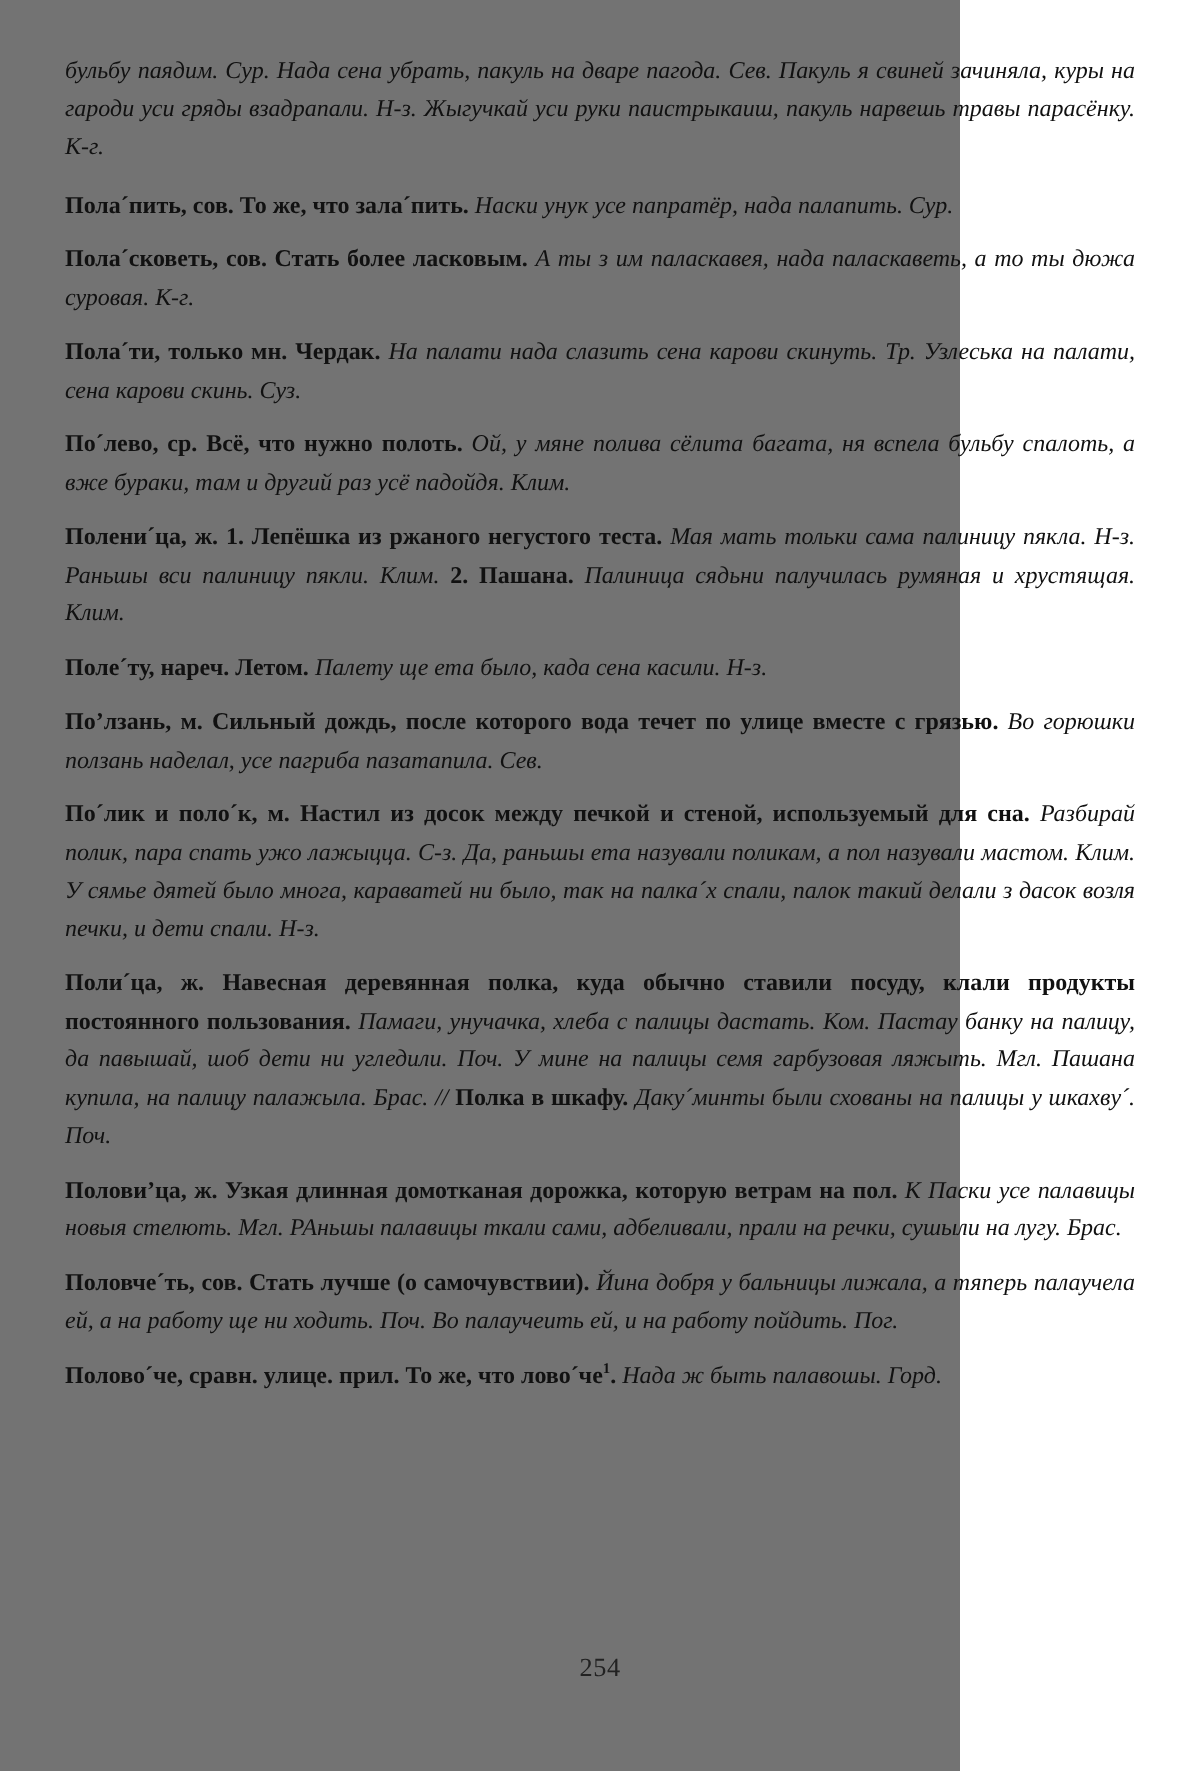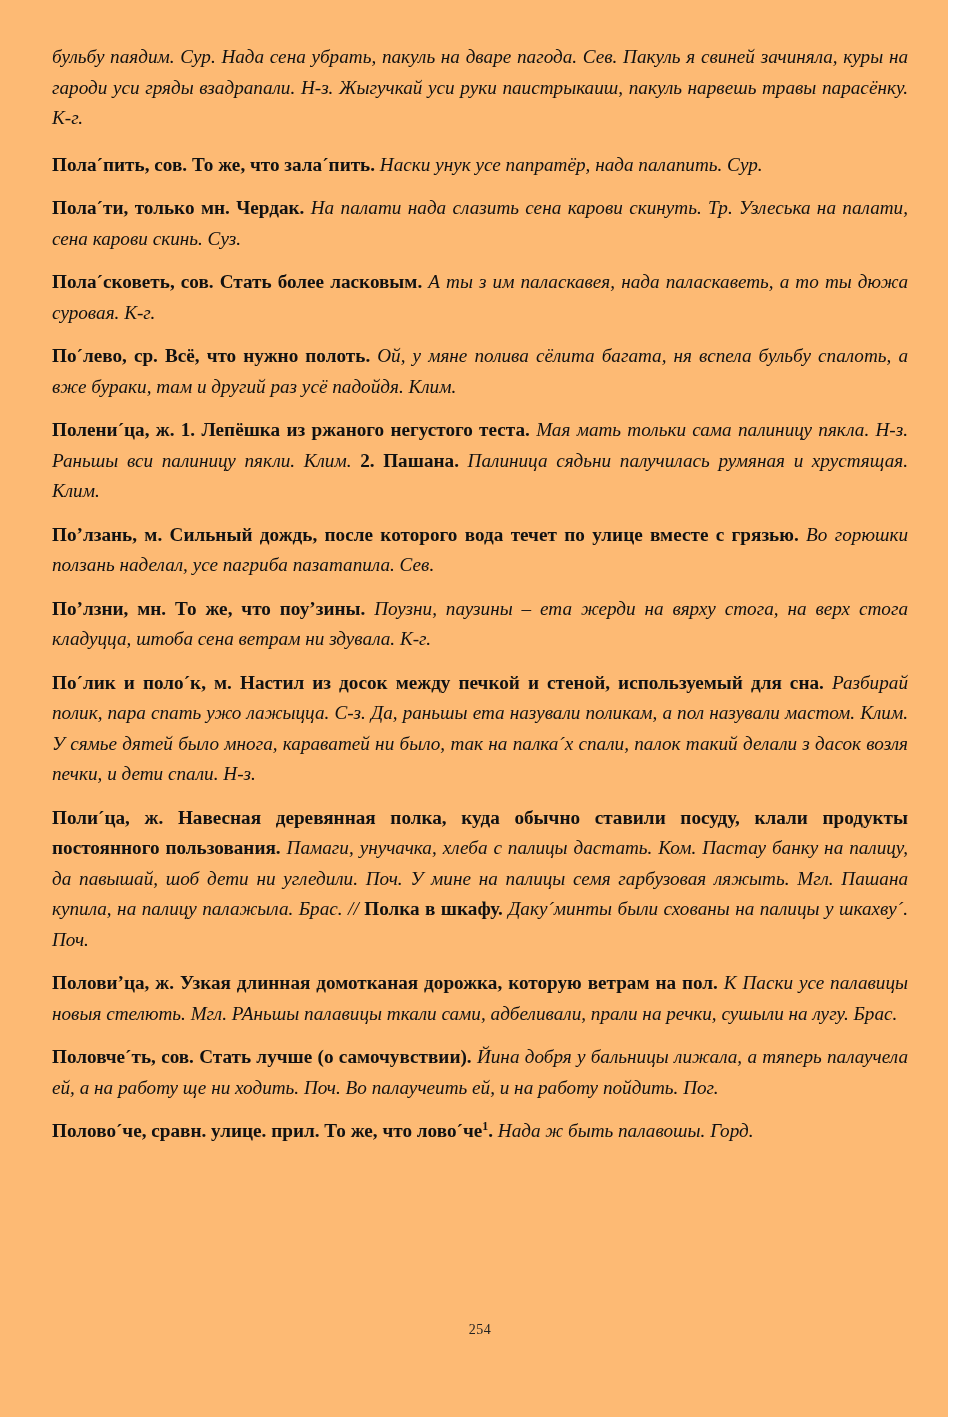--- a/index.html
+++ b/index.html
@@ -12,23 +12,23 @@
     width: 960px;
     height: 1417px;
     position: relative;
     font-family: "Liberation Serif", "DejaVu Serif", serif;
     color: #111111;
     overflow: hidden;
   }
   .page {
     position: absolute;
     left: 0; top: 0;
-    width: 948px;
+    width: 768px;
     height: 1417px;
-    background: #fdba74;
+    background: #737373;
   }
   .text-block {
     position: absolute;
     left: 52px;
     top: 42px;
     width: 856px;
   }
   .entry {
     margin: 0 0 13px 0;
     font-size: 19.2px;
@@ -62,21 +62,21 @@
     vertical-align: super;
     line-height: 0;
     font-weight: bold;
   }
   .folio {
     position: absolute;
     left: 0;
     top: 1322px;
     width: 960px;
     text-align: center;
-    font-size: 14px;
+    font-size: 21px;
     font-family: "Liberation Serif", "DejaVu Serif", serif;
     color: #222222;
     letter-spacing: 0.5px;
   }
 </style>
 </head>
 <body>
 
 <div class="page">
 
@@ -85,53 +85,53 @@
     <p class="entry cont">
       <span class="ex">бульбу паядим. Сур. Нада сена убрать, пакуль на дваре пагода. Сев. Пакуль я свиней зачиняла, куры на гароди уси гряды взадрапали. Н-з. Жыгучкай уси руки паистрыкаиш, пакуль нарвешь травы парасёнку. К-г.</span>
     </p>
 
     <p class="entry">
       <span class="hw">Пола´пить, сов. То же, что зала´пить.</span>
       <span class="ex">Наски унук усе папратёр, нада палапить. Сур.</span>
     </p>
 
     <p class="entry">
-      <span class="hw">Пола´ти, только мн. Чердак.</span>
-      <span class="ex">На палати нада слазить сена карови скинуть. Тр. Узлеська на палати, сена карови скинь. Суз.</span>
+      <span class="hw">Пола´сковеть, сов. Стать более ласковым.</span>
+      <span class="ex">А ты з им паласкавея, нада паласкаветь, а то ты дюжа суровая. К-г.</span>
     </p>
 
     <p class="entry">
-      <span class="hw">Пола´сковеть, сов. Стать более ласковым.</span>
-      <span class="ex">А ты з им паласкавея, нада паласкаветь, а то ты дюжа суровая. К-г.</span>
+      <span class="hw">Пола´ти, только мн. Чердак.</span>
+      <span class="ex">На палати нада слазить сена карови скинуть. Тр. Узлеська на палати, сена карови скинь. Суз.</span>
     </p>
 
     <p class="entry">
       <span class="hw">По´лево, ср. Всё, что нужно полоть.</span>
       <span class="ex">Ой, у мяне полива сёлита багата, ня вспела бульбу спалоть, а вже бураки, там и другий раз усё падойдя. Клим.</span>
     </p>
 
 
     <p class="entry">
       <span class="hw">Полени´ца, ж. 1. Лепёшка из ржаного негустого теста.</span>
       <span class="ex">Мая мать тольки сама палиницу пякла. Н-з. Раньшы вси палиницу пякли. Клим.</span>
       <span class="sense">2.</span>
       <span class="hw">Пашана.</span>
       <span class="ex">Палиница сядьни палучилась румяная и хрустящая. Клим.</span>
     </p>
 
+    <p class="entry">
+      <span class="hw">Поле´ту, нареч. Летом.</span>
+      <span class="ex">Палету ще ета было, када сена касили. Н-з.</span>
+    </p>
 
     <p class="entry">
       <span class="hw">По’лзань, м. Сильный дождь, после которого вода течет по улице вместе с грязью.</span>
       <span class="ex">Во горюшки ползань наделал, усе пагриба пазатапила. Сев.</span>
     </p>
 
-    <p class="entry">
-      <span class="hw">По’лзни, мн. То же, что поу’зины.</span>
-      <span class="ex">Поузни, паузины – ета жерди на вярху стога, на верх стога кладуцца, штоба сена ветрам ни здувала. К-г.</span>
-    </p>
 
     <p class="entry">
       <span class="hw">По´лик и поло´к, м. Настил из досок между печкой и стеной, используемый для сна.</span>
       <span class="ex">Разбирай полик, пара спать ужо лажыцца. С-з. Да, раньшы ета назували поликам, а пол назували мастом. Клим. У сямье дятей было многа, караватей ни было, так на палка´х спали, палок такий делали з дасок возля печки, и дети спали. Н-з.</span>
     </p>
 
     <p class="entry">
       <span class="hw">Поли´ца, ж. Навесная деревянная полка, куда обычно ставили посуду, клали продукты постоянного пользования.</span>
       <span class="ex">Памаги, унучачка, хлеба с палицы дастать. Ком. Пастау банку на палицу, да павышай, шоб дети ни угледили. Поч. У мине на палицы семя гарбузовая ляжыть. Мгл. Пашана купила, на палицу палажыла. Брас.</span>
       <span class="sep">//</span>

